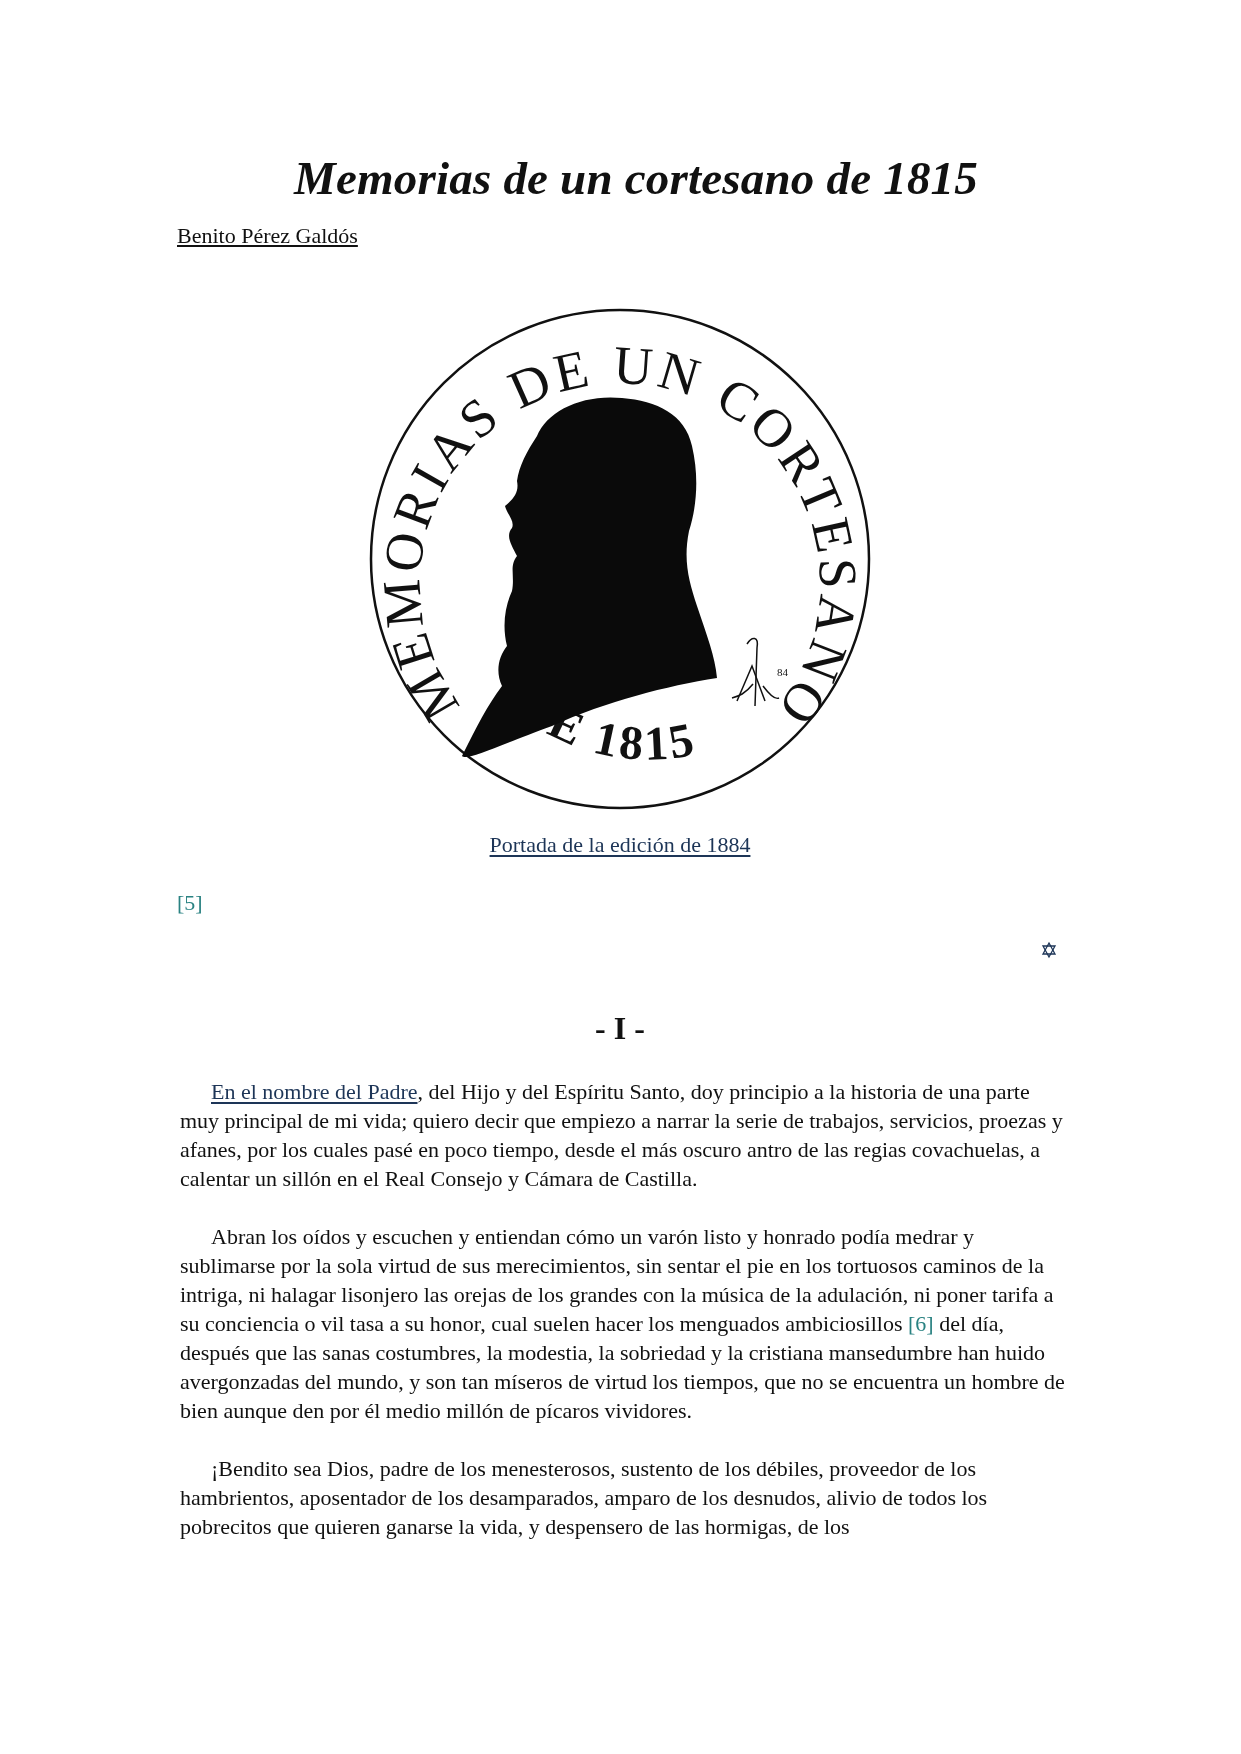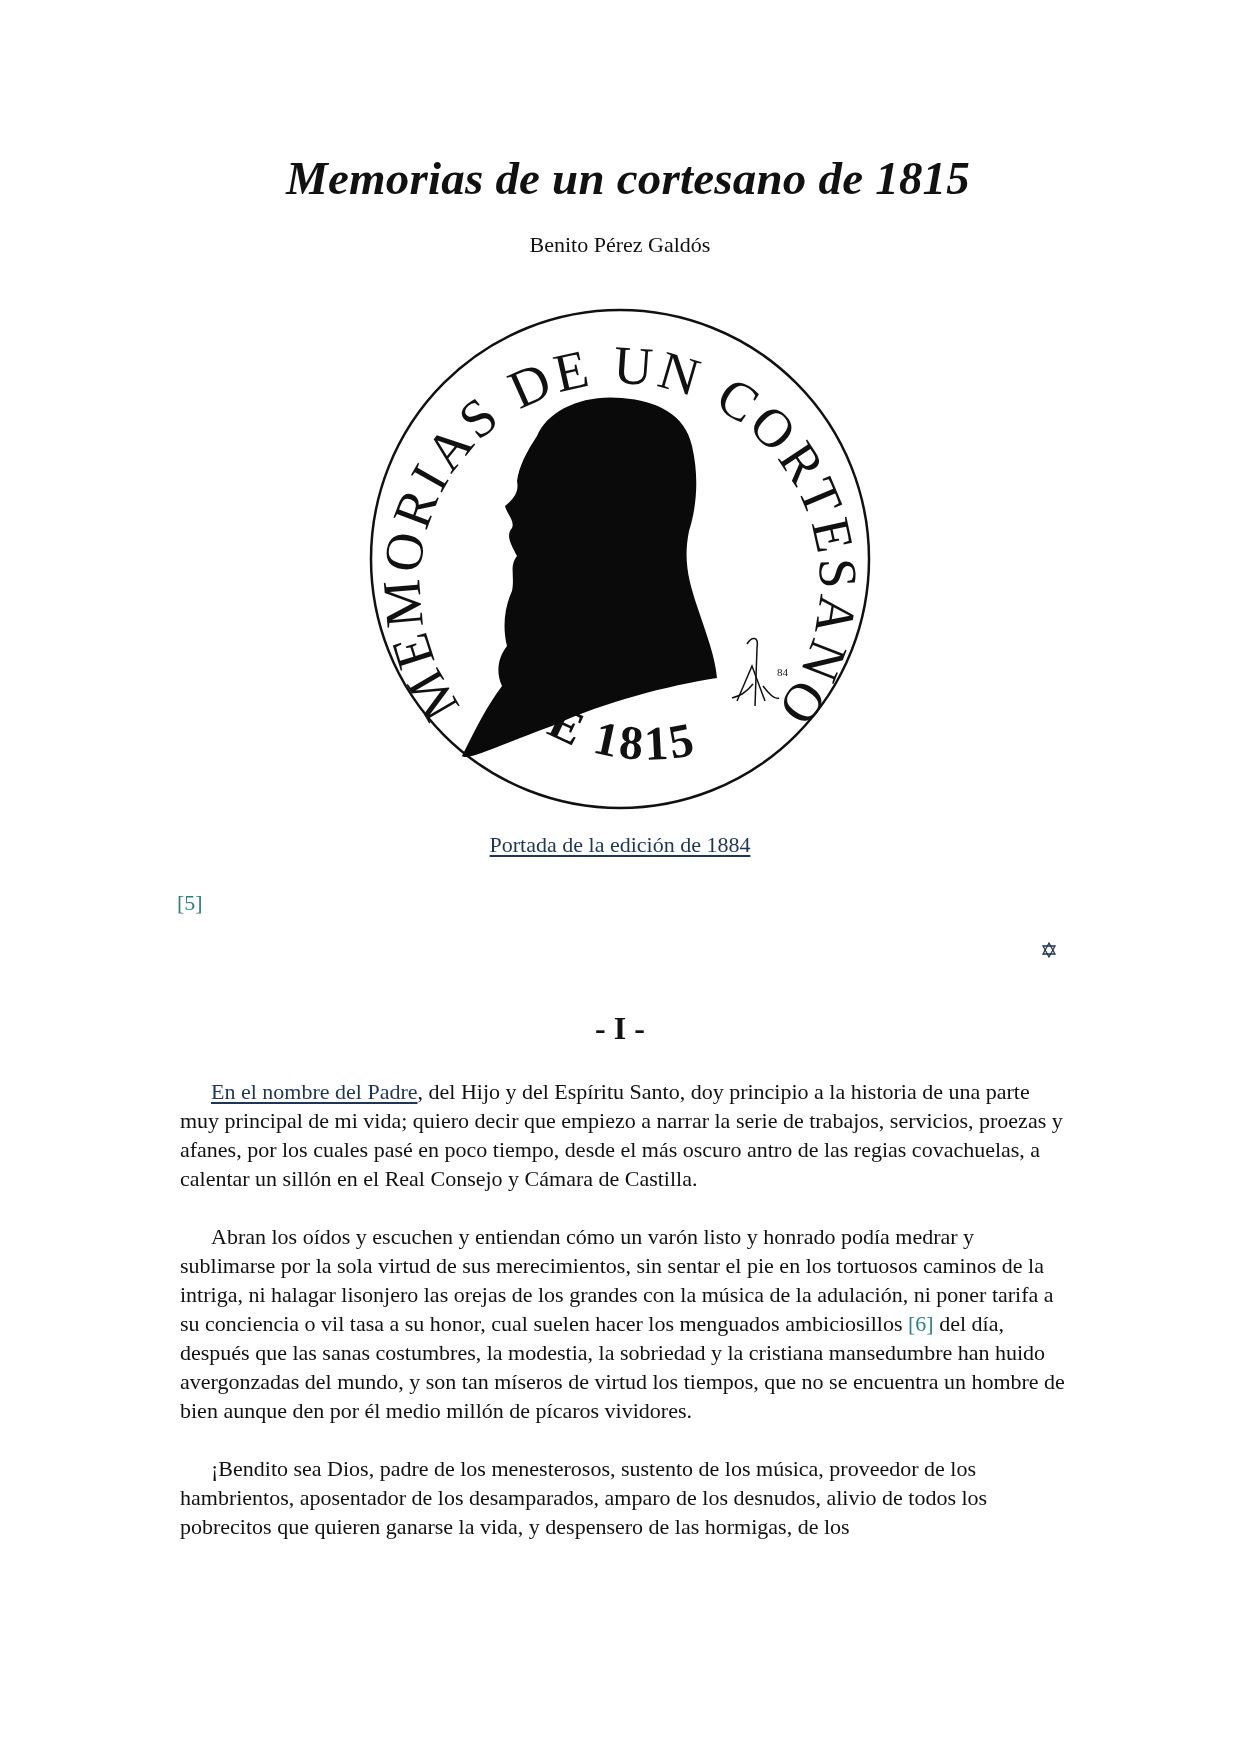--- a/index.html
+++ b/index.html
@@ -16,39 +16,40 @@
       color: #111111;
     }
     .page {
       position: absolute;
       left: 177px;
       top: 0;
       width: 886px;
     }
     .title {
       position: absolute;
-      left: 8px;
+      left: 16px;
       top: 148px;
       width: 886px;
       text-align: center;
       font-size: 47px;
       font-weight: bold;
       font-style: italic;
       margin: 0;
       line-height: 60px;
       letter-spacing: 0.2px;
     }
     .author {
       position: absolute;
       left: 0;
-      top: 231px;
+      top: 222px;
       width: 886px;
-      text-align: center;
+      text-align: left;
       font-size: 22px;
       line-height: 28px;
+      text-decoration: underline;
     }
     .cover {
       position: absolute;
       left: 190px;
       top: 306px;
       width: 506px;
       height: 506px;
     }
     .caption {
       position: absolute;
@@ -159,16 +160,16 @@
       <polygon points="11,4 17,15 5,15" fill="none" stroke="#1d3557" stroke-width="1.3"></polygon>
       <polygon points="11,18 5,7 17,7" fill="none" stroke="#1d3557" stroke-width="1.3"></polygon>
     </svg>
   </div>
 
   <h2 class="chapter">- I -</h2>
 
   <div class="body-text">
     <p><a class="link" href="#">En el nombre del Padre</a><span>, del Hijo y del Espíritu Santo, doy principio a la historia de una parte muy principal de mi vida; quiero decir que empiezo a narrar la serie de trabajos, servicios, proezas y afanes, por los cuales pasé en poco tiempo, desde el más oscuro antro de las regias covachuelas, a calentar un sillón en el Real Consejo y Cámara de Castilla.</span></p>
     <p><span>Abran los oídos y escuchen y entiendan cómo un varón listo y honrado podía medrar y sublimarse por la sola virtud de sus merecimientos, sin sentar el pie en los tortuosos caminos de la intriga, ni halagar lisonjero las orejas de los grandes con la música de la adulación, ni poner tarifa a su conciencia o vil tasa a su honor, cual suelen hacer los menguados ambiciosillos </span><span class="pageref">[6]</span><span> del día, después que las sanas costumbres, la modestia, la sobriedad y la cristiana mansedumbre han huido avergonzadas del mundo, y son tan míseros de virtud los tiempos, que no se encuentra un hombre de bien aunque den por él medio millón de pícaros vividores.</span></p>
-    <p><span>¡Bendito sea Dios, padre de los menesterosos, sustento de los música, proveedor de los hambrientos, aposentador de los desamparados, amparo de los desnudos, alivio de todos los pobrecitos que quieren ganarse la vida, y despensero de las hormigas, de los</span></p>
+    <p><span>¡Bendito sea Dios, padre de los menesterosos, sustento de los débiles, proveedor de los hambrientos, aposentador de los desamparados, amparo de los desnudos, alivio de todos los pobrecitos que quieren ganarse la vida, y despensero de las hormigas, de los</span></p>
   </div>
 
 </div>
 
 </body></html>

